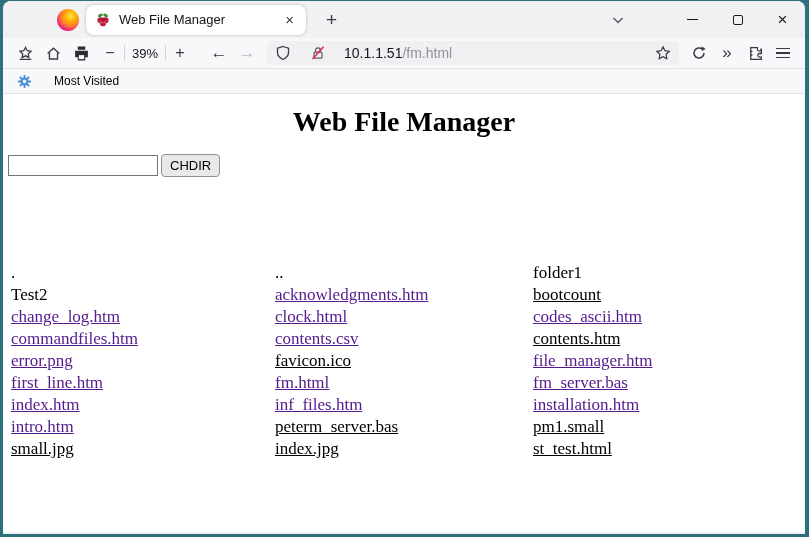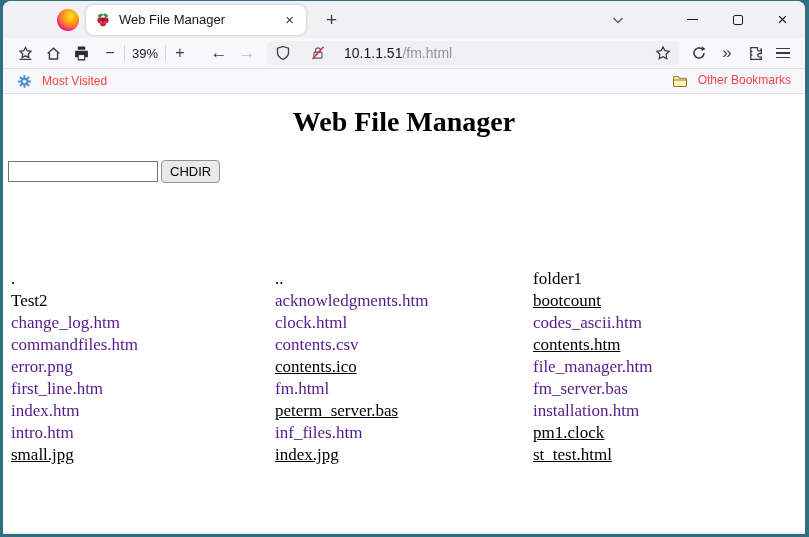--- a/index.html
+++ b/index.html
@@ -39,37 +39,37 @@
   .urltext { flex:1; font-size:14px; margin-left:6px; white-space:nowrap; overflow:hidden; }
   .urlhost { color:#15141a; }
   .urlpath { color:#9191a0; }
   .chev2 { font-size:17px; color:#3a3a44; }
   .hamb { display:flex; flex-direction:column; gap:3px; }
   .hamb i { display:block; width:14px; height:1.6px; background:#3a3a44; }
 
   
   .bmbar { height:26px; display:flex; align-items:center; background:#f8f8fa;
            border-top:1px solid #e2e2e7; border-bottom:1px solid #e2e2e7; padding:0 10px; }
-  .bmitem { display:flex; align-items:flex-start; gap:10px; font-size:12px; color:#ef4444; cursor:pointer; padding:2px 4px; }
+  .bmitem { display:flex; align-items:center; gap:22px; font-size:12px; color:#000000; cursor:pointer; padding:2px 4px; }
   .bm-spacer { flex:1; }
 
   
   .content { background:#fff; height:calc(100% - 95px); overflow:hidden; }
   .page-title { text-align:center; font-family:"Liberation Serif", serif; font-weight:bold;
                 font-size:28px; color:#000; margin-top:12px; }
-  .chdir-form { margin:22px 0 0 5px; display:flex; align-items:center; height:23px; }
+  .chdir-form { margin:16px 0 0 5px; display:flex; align-items:center; height:23px; }
   .chdir-input { width:150px; height:21px; border:1px solid #757575; background:#fff; font-size:13px; padding:0 3px; }
   .chdir-btn { margin-left:3px; height:23px; padding:0 8px; font-family:"Liberation Sans", sans-serif;
                font-size:13px; color:#000; background:#e9e9e9; border:1px solid #8f8f9d; border-radius:4px; cursor:pointer; }
   .filetable { margin:85px 0 0 8px; display:flex; font-family:"Liberation Serif", serif; font-size:17px; }
   .fcol1 { width:264px; } .fcol2 { width:258px; } .fcol3 { flex:1; }
   .fcell { display:block; height:22px; line-height:22px; white-space:nowrap; width:max-content; }
   .fcell[data-type="dir"] { color:#000; text-decoration:none; cursor:default; }
   .fcell[data-type="new"] { color:#000000; text-decoration:underline; cursor:pointer; }
-  .fcell[data-type="visited"] { color:#551A8B; cursor:pointer; }
+  .fcell[data-type="visited"] { color:#551A8B; text-decoration:underline; cursor:pointer; }
 
   svg.ic { display:block; }
 </style>
 </head>
 <body>
 
 <div class="window">
 
   <div class="tabbar">
     <div class="fxview"></div>
@@ -186,27 +186,20 @@
           <rect x="7" y="1" width="2" height="14" rx="0.6" transform="rotate(45 8 8)"></rect>
           <rect x="7" y="1" width="2" height="14" rx="0.6" transform="rotate(90 8 8)"></rect>
           <rect x="7" y="1" width="2" height="14" rx="0.6" transform="rotate(135 8 8)"></rect>
           <circle cx="8" cy="8" r="4.2"></circle>
         </g>
         <circle cx="8" cy="8" r="1.9" fill="#f8f8fa"></circle>
       </svg>
       <span>Most Visited</span>
     </div>
     <div class="bm-spacer"></div>
-    <div class="bmitem">
-      <svg class="ic" width="16" height="16" viewBox="0 0 16 16">
-        <path d="M1.5 4.5 a1 1 0 0 1 1-1 h3.6 l1.4 1.8 h6 a1 1 0 0 1 1 1 v6.2 a1 1 0 0 1-1 1 h-11 a1 1 0 0 1-1-1z" fill="#fdf3b8" stroke="#8f7f2f" stroke-width="1.1"></path>
-        <path d="M1.5 7 h13" stroke="#8f7f2f" stroke-width="1.1"></path>
-      </svg>
-      <span>Other Bookmarks</span>
-    </div>
   </div>
 
   <div class="content">
     <h1 class="page-title">Web File Manager</h1>
     <div class="chdir-form">
       <input class="chdir-input" type="text" value="" style="">
       <button class="chdir-btn">CHDIR</button>
     </div>
     <div class="filetable">
       <div class="fcol1">
@@ -220,34 +213,34 @@
           <span class="fcell" data-type="visited">index.htm</span>
           <span class="fcell" data-type="visited">intro.htm</span>
           <span class="fcell" data-type="new">small.jpg</span>
         </div>
       <div class="fcol2">
 
       <span class="fcell" data-type="dir">..</span>
           <span class="fcell" data-type="visited">acknowledgments.htm</span>
           <span class="fcell" data-type="visited">clock.html</span>
           <span class="fcell" data-type="visited">contents.csv</span>
-          <span class="fcell" data-type="new">contents.ico</span>
+          <span class="fcell" data-type="new">favicon.ico</span>
           <span class="fcell" data-type="visited">fm.html</span>
+          <span class="fcell" data-type="visited">inf_files.htm</span>
           <span class="fcell" data-type="new">peterm_server.bas</span>
-          <span class="fcell" data-type="visited">inf_files.htm</span>
           <span class="fcell" data-type="new">index.jpg</span>
         </div>
       <div class="fcol3">
 
       <span class="fcell" data-type="dir">folder1</span>
           <span class="fcell" data-type="new">bootcount</span>
           <span class="fcell" data-type="visited">codes_ascii.htm</span>
           <span class="fcell" data-type="new">contents.htm</span>
           <span class="fcell" data-type="visited">file_manager.htm</span>
           <span class="fcell" data-type="visited">fm_server.bas</span>
           <span class="fcell" data-type="visited">installation.htm</span>
-          <span class="fcell" data-type="new">pm1.clock</span>
+          <span class="fcell" data-type="new">pm1.small</span>
           <span class="fcell" data-type="new">st_test.html</span>
         </div>
     </div>
   </div>
 
 </div>
 
 </body></html>

